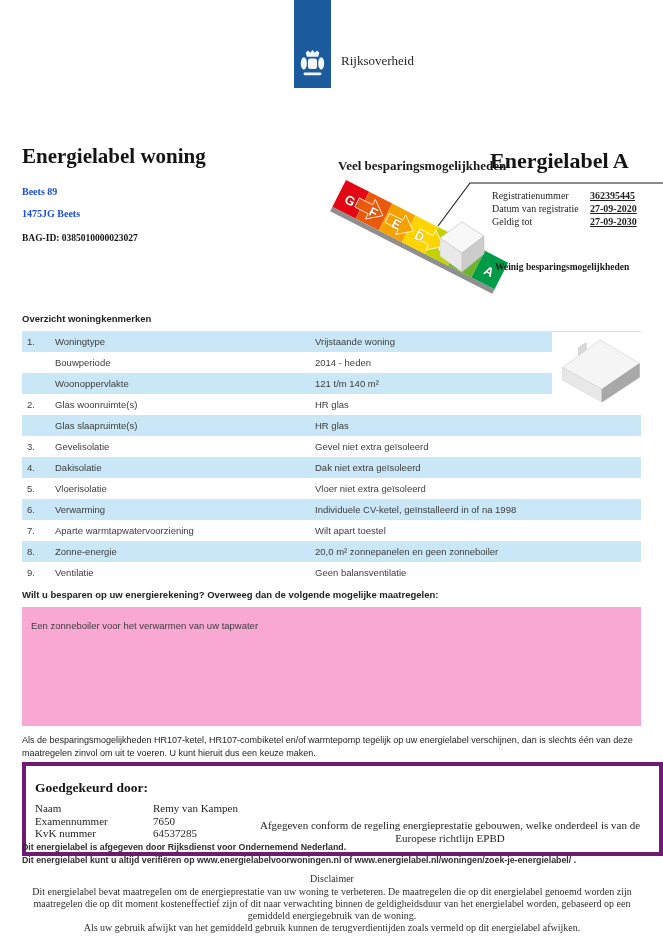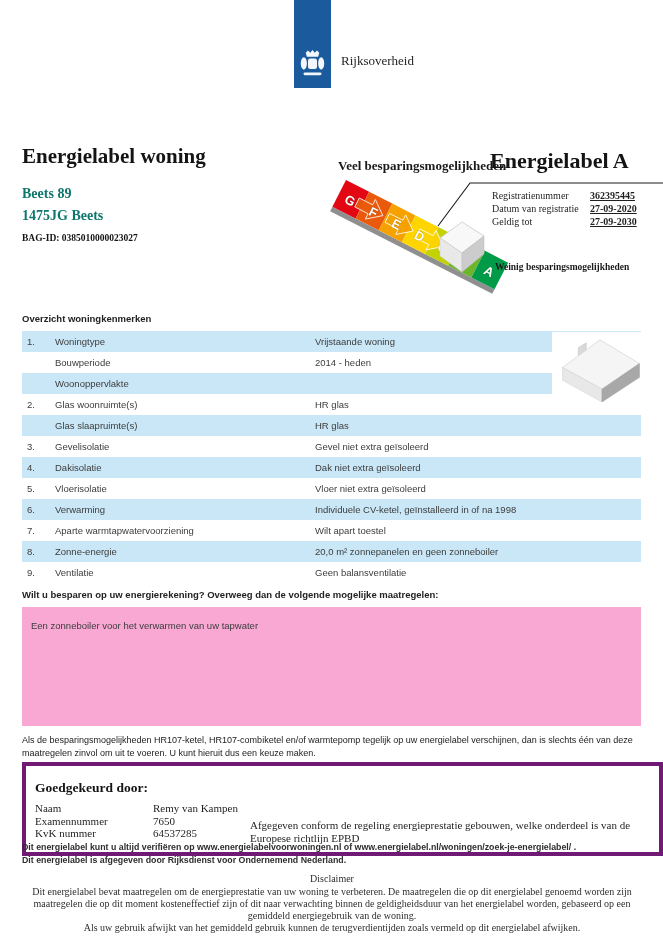--- a/index.html
+++ b/index.html
@@ -9,21 +9,21 @@
   
   .ribbon{position:absolute;left:294px;top:0;width:37px;height:88px;background:#1c5a9e;}
   .crest{position:absolute;left:5px;top:48px;width:27px;height:32px;}
   .logo-text{position:absolute;left:341px;top:53px;font-family:"Liberation Serif",serif;
              font-size:13px;color:#262626;}
 
   
   .title{position:absolute;left:22px;top:144px;margin:0;font-family:"Liberation Serif",serif;
          font-weight:bold;font-size:21px;color:#141414;}
   .addr{position:absolute;left:22px;font-family:"Liberation Serif",serif;font-weight:bold;
-        font-size:14px;color:#0f766e;}
+        font-size:10px;color:#1d4ed8;}
   .addr1{top:186px;} .addr2{top:208px;}
   .bagid{position:absolute;left:22px;top:233px;font-family:"Liberation Serif",serif;
          font-weight:bold;font-size:9.5px;color:#141414;}
 
   
   .veel{position:absolute;left:338px;top:158px;font-family:"Liberation Serif",serif;
         font-weight:bold;font-size:13px;}
   .weinig{position:absolute;left:495px;top:262px;font-family:"Liberation Serif",serif;
         font-weight:bold;font-size:9.5px;}
   .labelA{position:absolute;left:490px;top:148px;font-family:"Liberation Serif",serif;
@@ -53,21 +53,21 @@
          box-sizing:border-box;padding:13px 9px;font-size:9.5px;color:#3c3c3c;}
   .m-note{position:absolute;left:22px;top:734px;width:612px;font-size:9px;line-height:12.5px;color:#222;}
 
   
   .approval{position:absolute;left:22px;top:762px;width:615px;height:68px;border:4px solid #701a75;
             box-sizing:content-box;padding:14px 9px 4px 9px;font-family:"Liberation Serif",serif;}
   .a-title{font-size:13.5px;font-weight:bold;color:#141414;}
   .a-fields{margin-top:6px;font-size:11px;color:#1f1f1f;}
   .f-row{display:flex;line-height:12.5px;}
   .f-label{width:118px;}
-  .conformity{position:absolute;right:9px;bottom:7px;width:400px;text-align:left;
+  .conformity{position:absolute;right:9px;bottom:7px;width:400px;text-align:center;
               font-size:11px;line-height:13px;color:#1f1f1f;}
 
   
   .foot-bold{position:absolute;left:22px;top:841px;font-size:8.8px;font-weight:bold;
              line-height:13px;color:#2e2e2e;white-space:nowrap;}
   .disclaimer{position:absolute;left:22px;top:873px;width:620px;
               font-family:"Liberation Serif",serif;font-size:10px;line-height:12px;color:#2e2e2e;text-align:center;}
   .disclaimer .d-title{margin-bottom:1px;}
 </style>
 </head>
@@ -161,20 +161,21 @@
 
       <div class="tr">
         <span class="td-num"></span>
         <span class="td-label">Bouwperiode</span>
         <span class="td-value">2014 - heden</span>
       </div>
 
       <div class="tr">
         <span class="td-num"></span>
         <span class="td-label">Woonoppervlakte</span>
+        <span class="td-value">121 t/m 140 m²</span>
       </div>
 
       <div class="tr">
         <span class="td-num">2.</span>
         <span class="td-label">Glas woonruimte(s)</span>
         <span class="td-value">HR glas</span>
       </div>
 
       <div class="tr">
         <span class="td-num"></span>
@@ -260,22 +261,22 @@
         <div class="f-row">
           <span class="f-label">KvK nummer</span>
           <span class="f-value">64537285</span>
         </div>
 
     </div>
     <div class="conformity">Afgegeven conform de regeling energieprestatie gebouwen, welke onderdeel is van de Europese richtlijn EPBD</div>
   </div>
 
   <div class="foot-bold">
+    <div>Dit energielabel is afgegeven door Rijksdienst voor Ondernemend Nederland.</div>
     <div>Dit energielabel kunt u altijd verifiëren op www.energielabelvoorwoningen.nl of www.energielabel.nl/woningen/zoek-je-energielabel/ .</div>
-    <div>Dit energielabel is afgegeven door Rijksdienst voor Ondernemend Nederland.</div>
   </div>
 
   <div class="disclaimer">
     <div class="d-title">Disclaimer</div>
     <div>Dit energielabel bevat maatregelen om de energieprestatie van uw woning te verbeteren. De maatregelen die op dit energielabel genoemd worden zijn maatregelen die op dit moment kosteneffectief zijn of dit naar verwachting binnen de geldigheidsduur van het energielabel worden, gebaseerd op een gemiddeld energiegebruik van de woning.</div>
     <div>Als uw gebruik afwijkt van het gemiddeld gebruik kunnen de terugverdientijden zoals vermeld op dit energielabel afwijken.</div>
   </div>
 
 </div>
 

